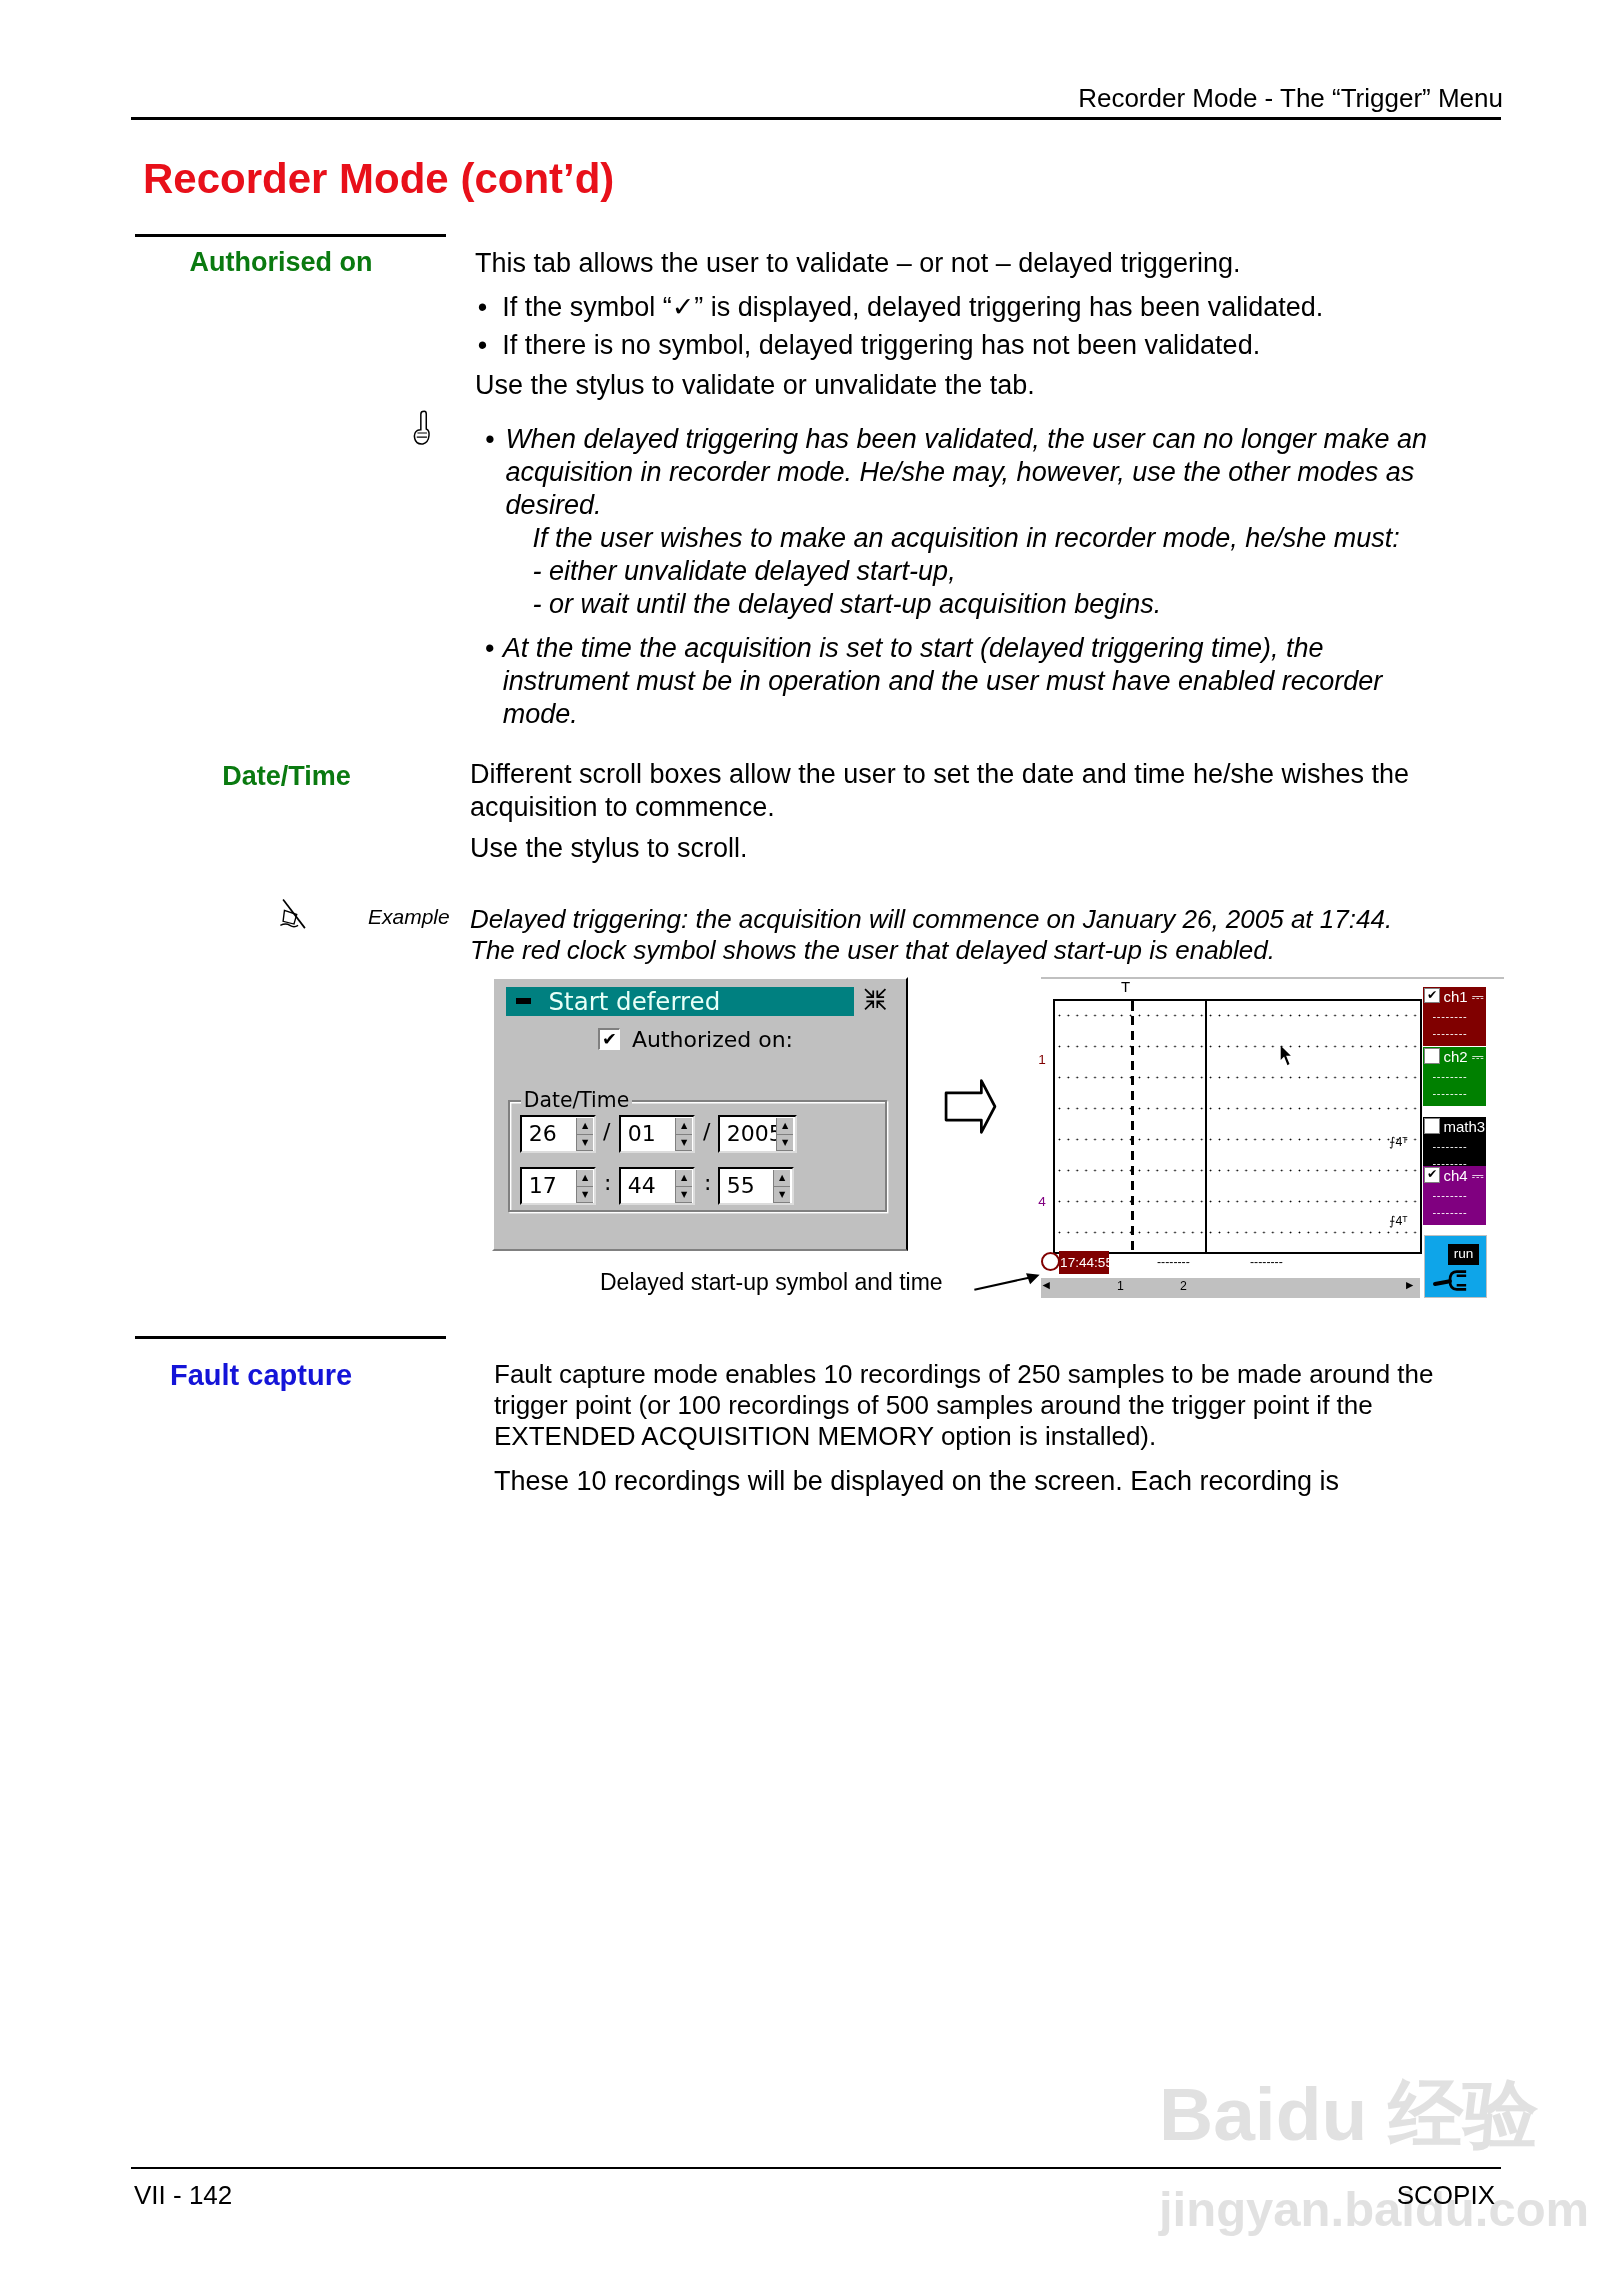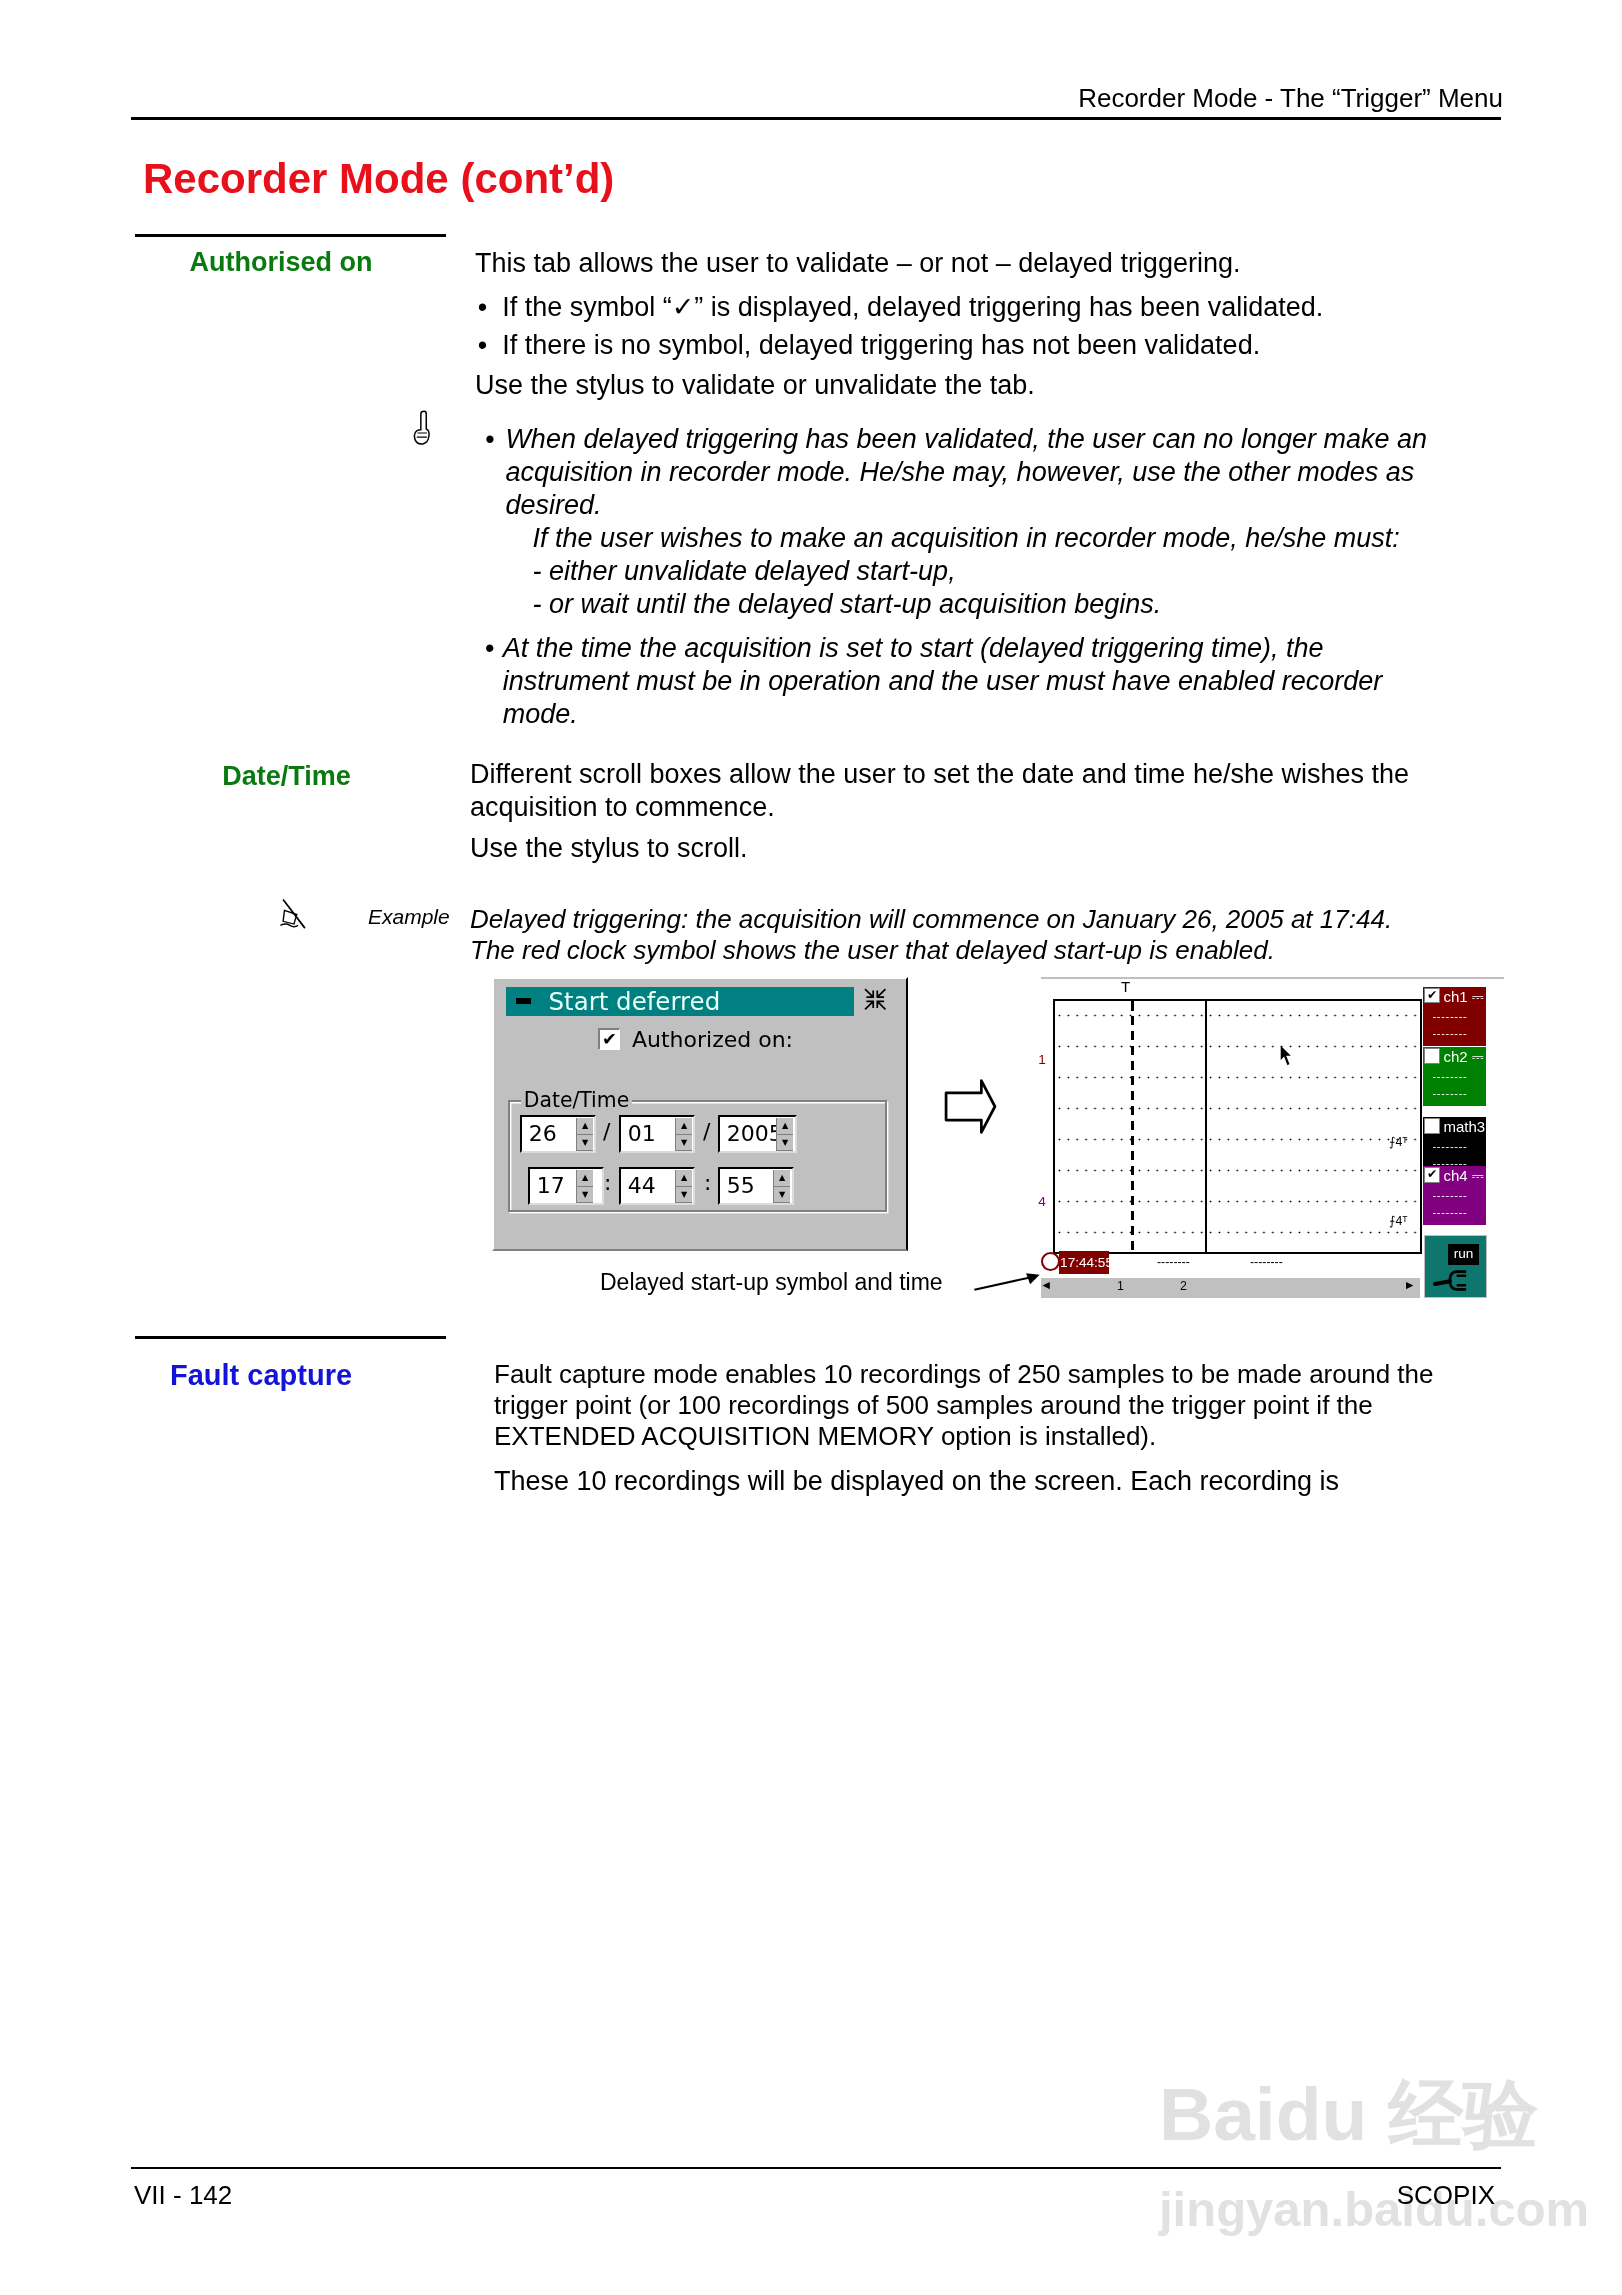--- a/index.html
+++ b/index.html
@@ -147,21 +147,21 @@
       <div>▼</div>
     </div>
   <div class="abs sep" style="left:209px; top:140px;">/</div>
 
   <div class="abs spin" style="left:224px; top:136px; width:68px;"><span>2005</span></div>
   <div class="abs spin-btns" style="left:282px; top:139px;">
       <div>▲</div>
       <div>▼</div>
     </div>
 
-  <div class="abs spin" style="left:34px; top:188px;"><span>17</span></div>
+  <div class="abs spin" style="left:26px; top:188px;"><span>17</span></div>
   <div class="abs spin-btns" style="left:82px; top:191px;">
       <div>▲</div>
       <div>▼</div>
     </div>
   <div class="abs sep" style="left:110px; top:191px;">:</div>
 
   <div class="abs spin" style="left:125px; top:188px;"><span>44</span></div>
   <div class="abs spin-btns" style="left:181px; top:191px;">
       <div>▲</div>
       <div>▼</div>
@@ -230,21 +230,21 @@
   <div class="abs" style="left:116px; top:278px; font-size:12.3px;">--------</div>
   <div class="abs" style="left:209px; top:278px; font-size:12.3px;">--------</div>
 
   <div class="abs" style="left:0; top:300px; width:379px; height:20.4px; background:#c0c0c0; border-top:0.7px solid #fff;">
     <div class="abs" style="left:1.4px; top:1.4px; font-size:9.5px;">◀</div>
     <div class="abs" style="left:76px; top:1.4px; font-size:12.3px;">1</div>
     <div class="abs" style="left:139px; top:1.4px; font-size:12.3px;">2</div>
     <div class="abs" style="left:365px; top:1.4px; font-size:9.5px;">▶</div>
   </div>
 
-  <div class="abs" style="left:383px; top:258px; width:61px; height:61px; background:#0f766e; border:1.4px solid #c0c0c0;">
+  <div class="abs" style="left:383px; top:258px; width:61px; height:61px; background:#0ea5e9; border:1.4px solid #c0c0c0;">
     <div class="abs" style="left:23px; top:8.2px; width:31px; height:20.4px; background:#000; color:#fff; font-size:13.6px; line-height:20.4px; text-align:center;">run</div>
     <div class="abs" style="left:6.8px; top:33px; width:48px; height:23px;">
       <svg width="48" height="23" viewBox="0 0 70 34">
           <path d="M4 22 L26 18" stroke="#000" stroke-width="6" stroke-linecap="round"></path>
           <path d="M50 4 H36 Q26 4 26 17 Q26 30 36 30 H50 M36 10 H50 M36 24 H50" stroke="#000" stroke-width="4" fill="none"></path>
         </svg>
     </div>
   </div>
 </div>
 

